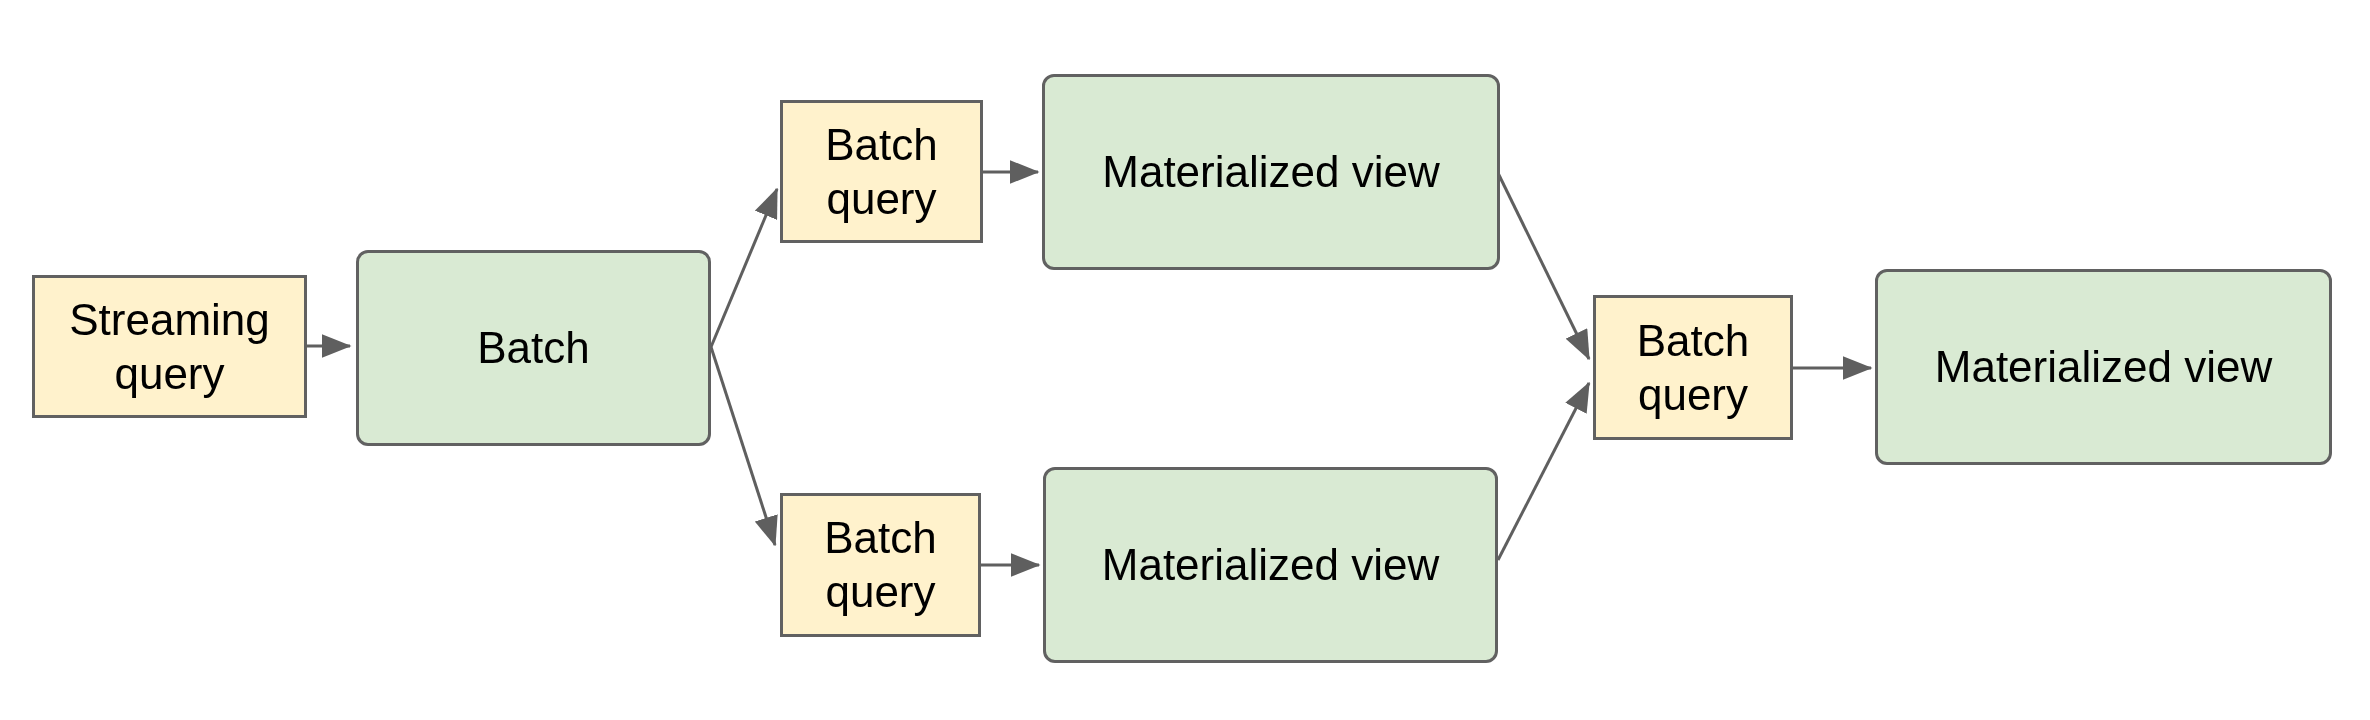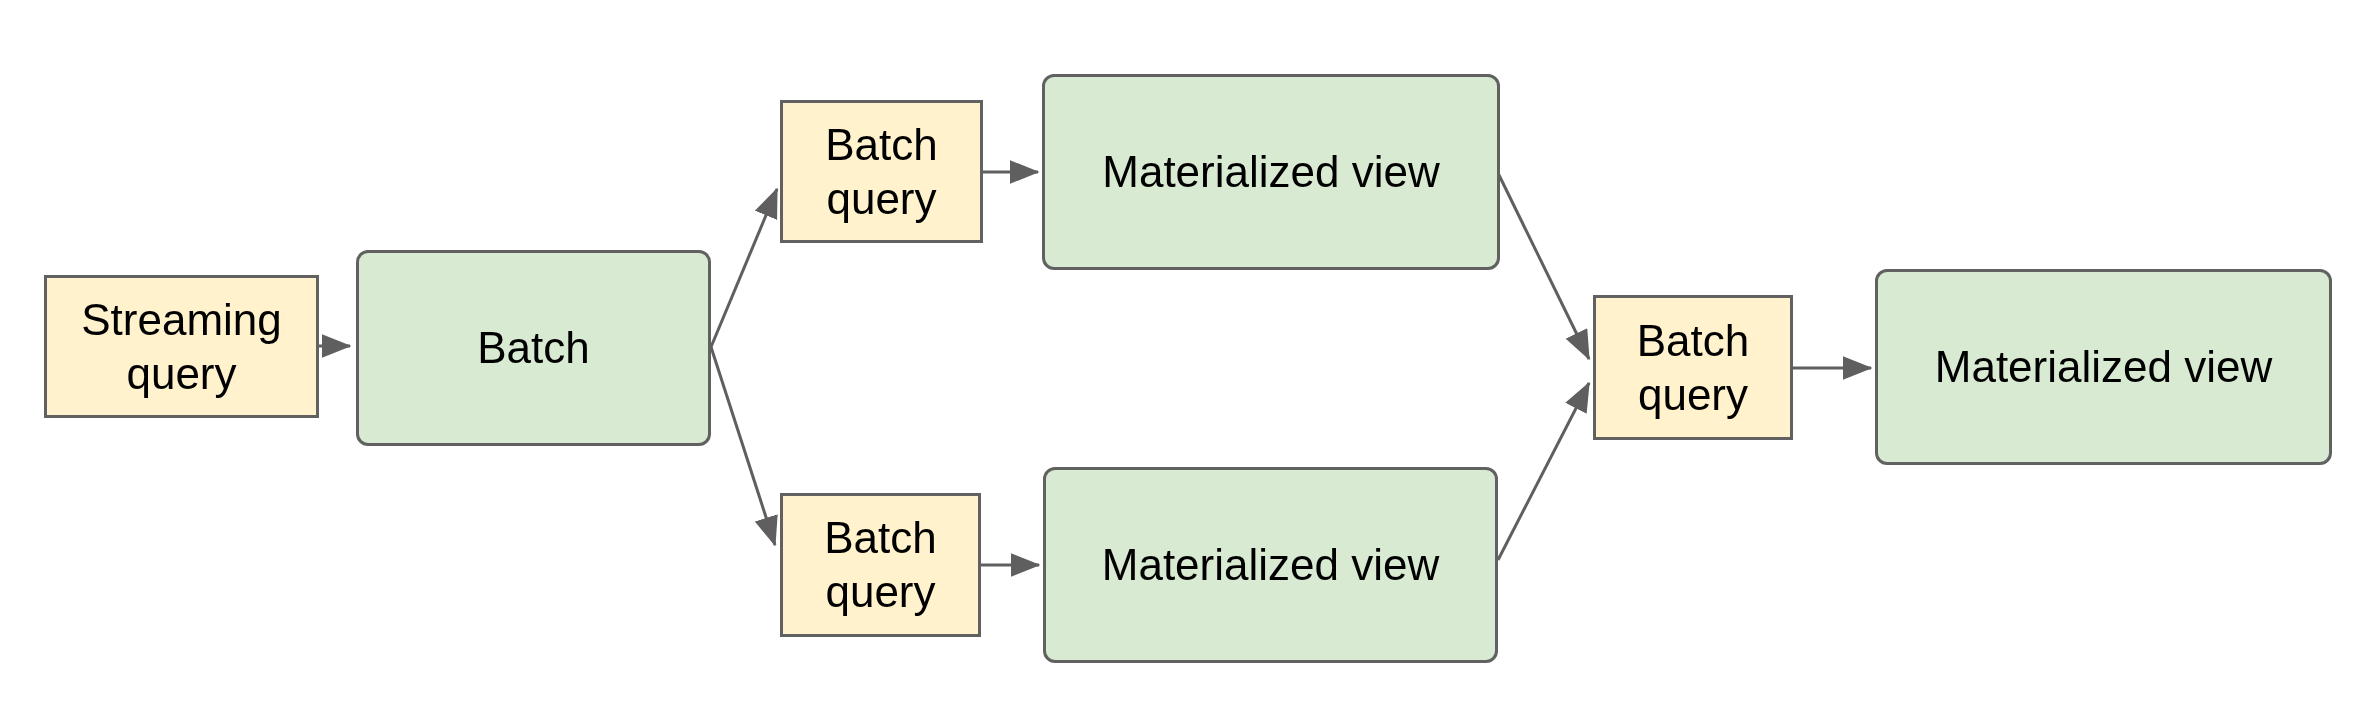--- a/index.html
+++ b/index.html
@@ -53,21 +53,21 @@
   .query-node {
     background: var(--query-fill);
     border-radius: 0;
     justify-content: flex-end;
   }
   .view-node {
     background: var(--view-fill);
     border-radius: 12px;
   }
   
-  #n-streaming-query      { left: 32px;   top: 275px; width: 275px; height: 143px; margin-left: 12px; }
+  #n-streaming-query      { left: 32px;   top: 275px; width: 275px; height: 143px; }
   #n-table                { left: 356px;  top: 250px; width: 355px; height: 196px; }
   #n-batch-query-top      { left: 780px;  top: 100px; width: 203px; height: 143px; }
   #n-mv-top               { left: 1042px; top: 74px;  width: 458px; height: 196px; }
   #n-batch-query-bottom   { left: 780px;  top: 493px; width: 201px; height: 144px; }
   #n-mv-bottom            { left: 1043px; top: 467px; width: 455px; height: 196px; }
   #n-batch-query-right    { left: 1593px; top: 295px; width: 200px; height: 145px; }
   #n-mv-right             { left: 1875px; top: 269px; width: 457px; height: 196px; }
 </style>
 </head>
 <body>

